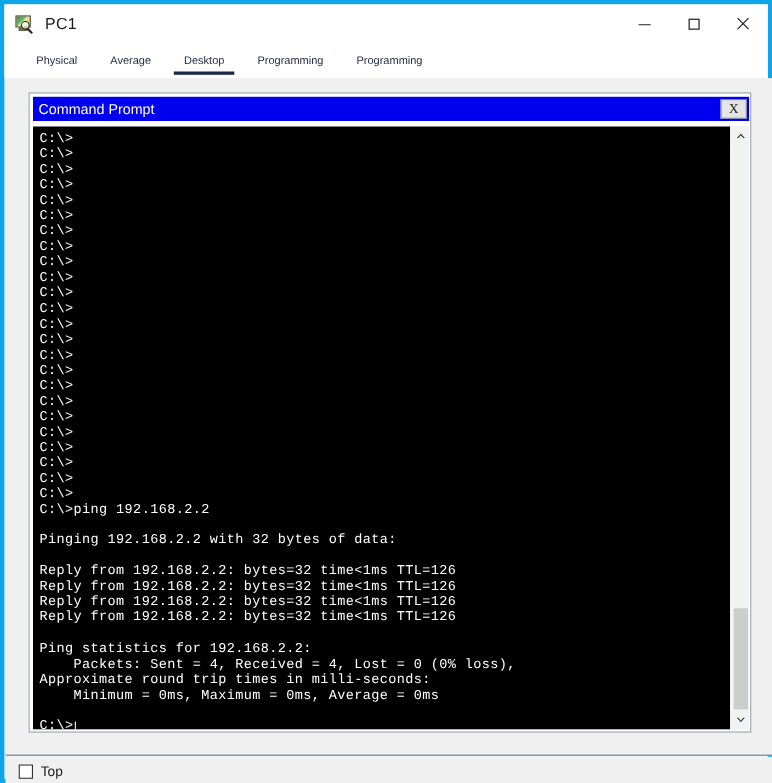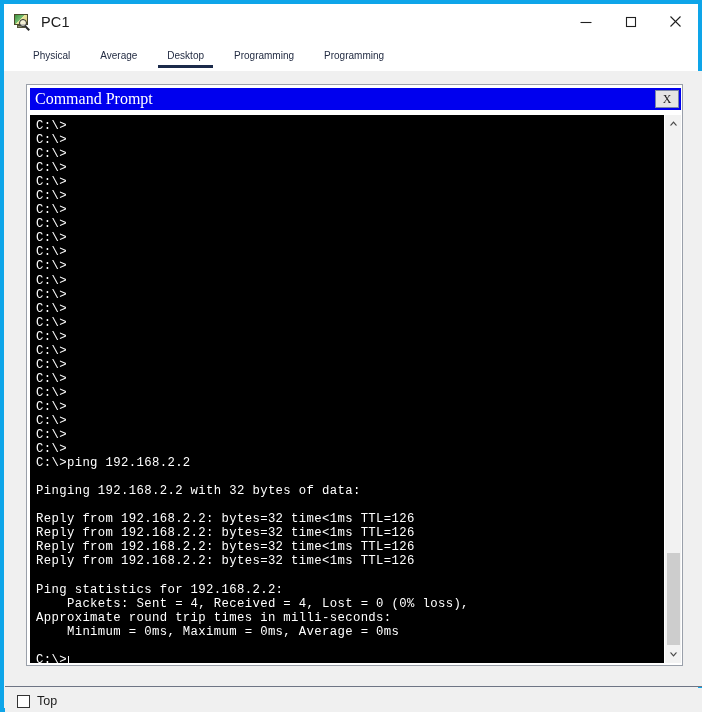--- a/index.html
+++ b/index.html
@@ -161,24 +161,24 @@
     position: absolute;
     left: 3px; top: 3px;
     width: 651px;
     height: 22px;
     background: #0000ee;
     display: flex;
     align-items: center;
   }
   #cmd-title-text {
     color: #ffffff;
-    font-size: 16px;
+    font-size: 13px;
     margin-left: 5px;
     white-space: nowrap;
-    font-family: Liberation Serif, serif;
+    font-family: Liberation Sans, sans-serif;
     text-align: right;
   }
   #cmd-close-button {
     margin-left: auto;
     margin-right: 2px;
     width: 24px;
     height: 18px;
     background: #e4e4e4;
     border: 1px solid #7a86a8;
     box-sizing: border-box;

